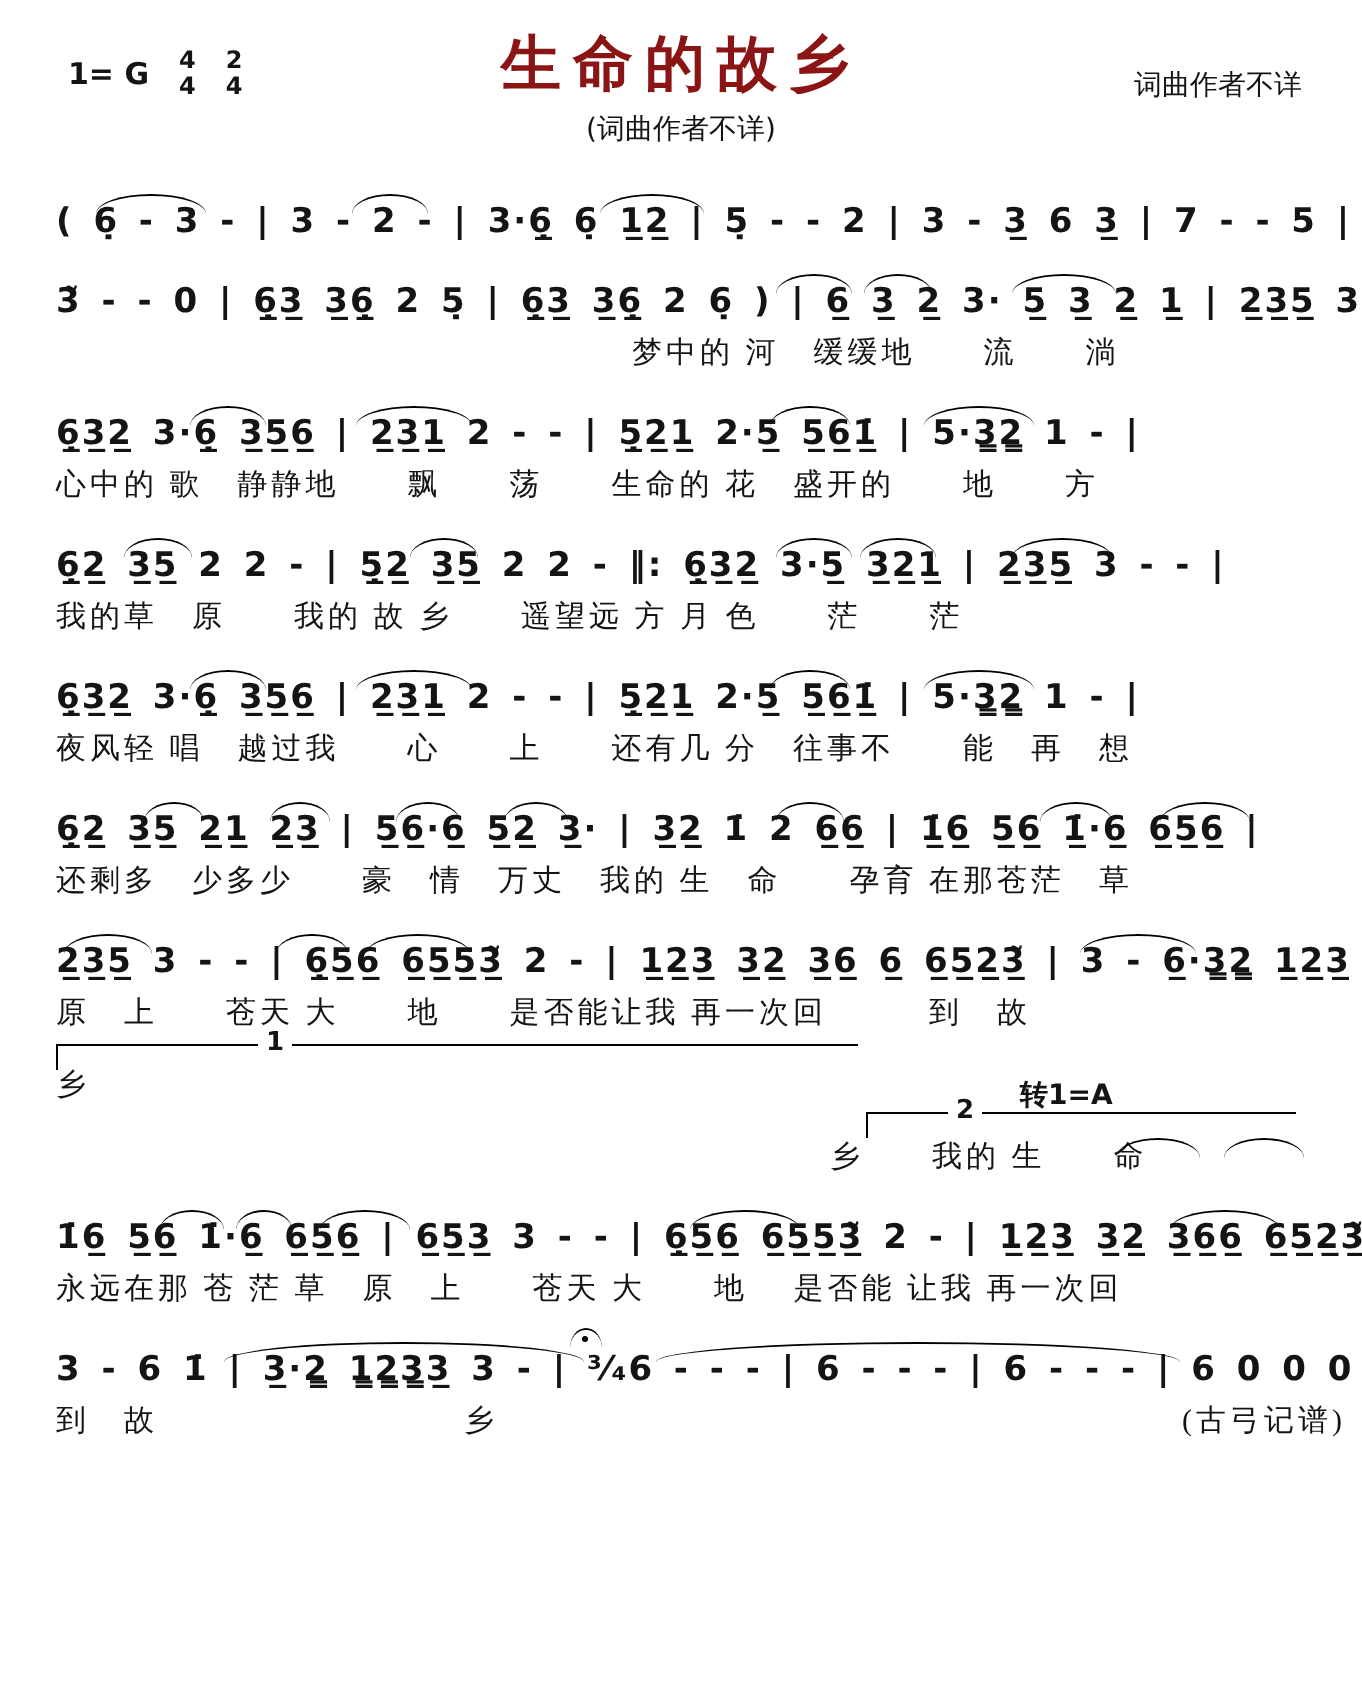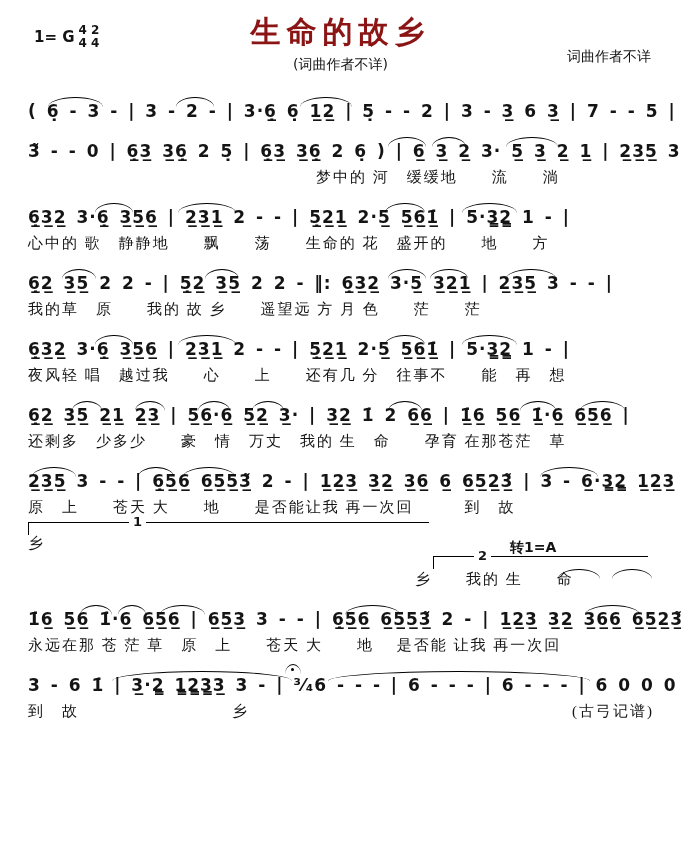--- a/index.html
+++ b/index.html
@@ -3,33 +3,33 @@
 <meta charset="utf-8">
 <style>
   html,body{margin:0;padding:0;}
   body{
     width:681px;height:841px;background:#ffffff;color:#141414;
     font-family:"DejaVu Sans","Liberation Sans",sans-serif;
     overflow:hidden;position:relative;
   }
   .header{position:relative;height:92px;}
   .keysig{position:absolute;left:34px;top:24px;font-size:15px;font-weight:bold;
-          display:flex;align-items:center;gap:4px;}
+          display:flex;align-items:center;gap:15px;}
   .frac{display:inline-flex;flex-direction:column;align-items:center;
         font-size:12px;font-weight:bold;line-height:1.05;}
   .title{text-align:center;font-size:30px;font-weight:bold;letter-spacing:6px;padding-top:12px;}
   .subtitle{text-align:center;font-size:14px;margin-top:3px;}
-  .credit{position:absolute;right:30px;top:48px;font-size:14px;}
+  .credit{position:absolute;right:30px;top:34px;font-size:14px;}
   #score{padding-left:28px;}
   .system{position:relative;margin-bottom:13px;}
   .sys-0{margin-top:4px;margin-bottom:10px;}
   .notes{position:relative;font-weight:bold;font-size:17px;letter-spacing:1px;
          word-spacing:3px;line-height:30px;white-space:pre;}
   .lyrics{font-size:15px;letter-spacing:2px;line-height:23px;white-space:pre;display:flex;font-family:Liberation Serif, serif;}
-  .caption{margin-left:auto;padding-right:27px;}
+  .caption{margin-left:auto;padding-right:8px;}
   .arc{position:absolute;top:1px;height:9px;
        border-top:1.6px solid #000;
        border-radius:50% 50% 0 0 / 100% 100% 0 0;}
   .volta{position:absolute;border-top:1.3px solid #000;border-left:1.3px solid #000;height:12px;}
   .volta-label{position:absolute;top:-9px;background:#fff;padding:0 4px;
                font-size:13px;font-weight:bold;}
   .volta-note{position:absolute;top:-18px;font-size:14px;font-weight:bold;}
   .sys-7 .volta{left:0px;width:400px;top:-10px;}
   .sys-7 .volta-label{left:100px;}
   .sys-8 .volta{left:405px;width:214px;top:-12px;}

